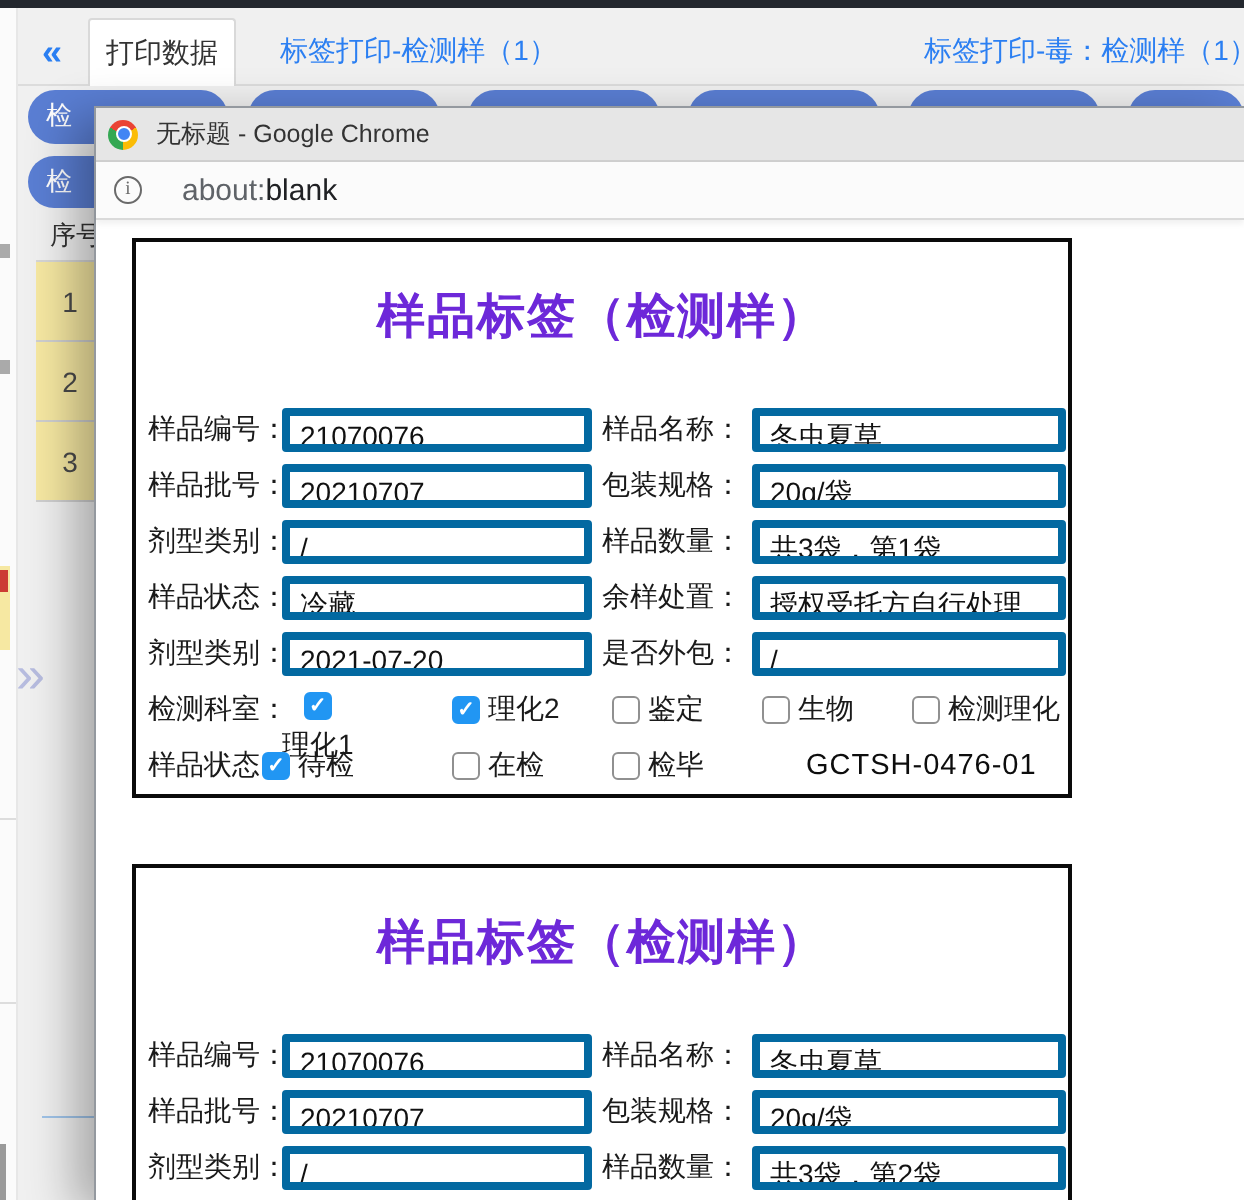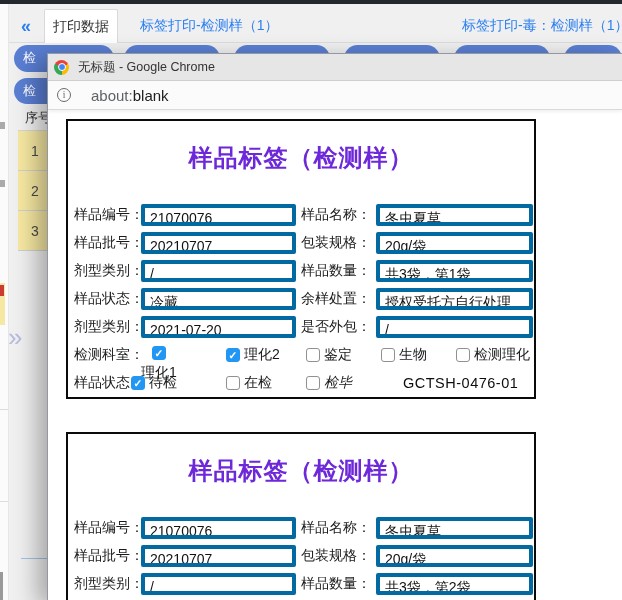--- a/index.html
+++ b/index.html
@@ -205,21 +205,21 @@
             <div class="frow">
               <div class="flabel l-label">样品状态：</div>
               <span class="opt" style="left: 63px;">
                 <span class="cb on"></span>
                 <span class="opt-text">待检</span>
               </span>
               <span class="opt" style="left: 158px;">
                 <span class="cb"></span>
                 <span class="opt-text">在检</span>
               </span>
-              <span class="opt" style="left: 238px; font-style: italic;">
+              <span class="opt" style="left: 238px;">
                 <span class="cb"></span>
                 <span class="opt-text">检毕</span>
               </span>
               <span class="code">GCTSH-0476-01</span>
             </div>
           </div>
       </div>
       <div class="card" id="card2">
         <div class="card-title">样品标签（检测样）</div>
         <div class="rows">

